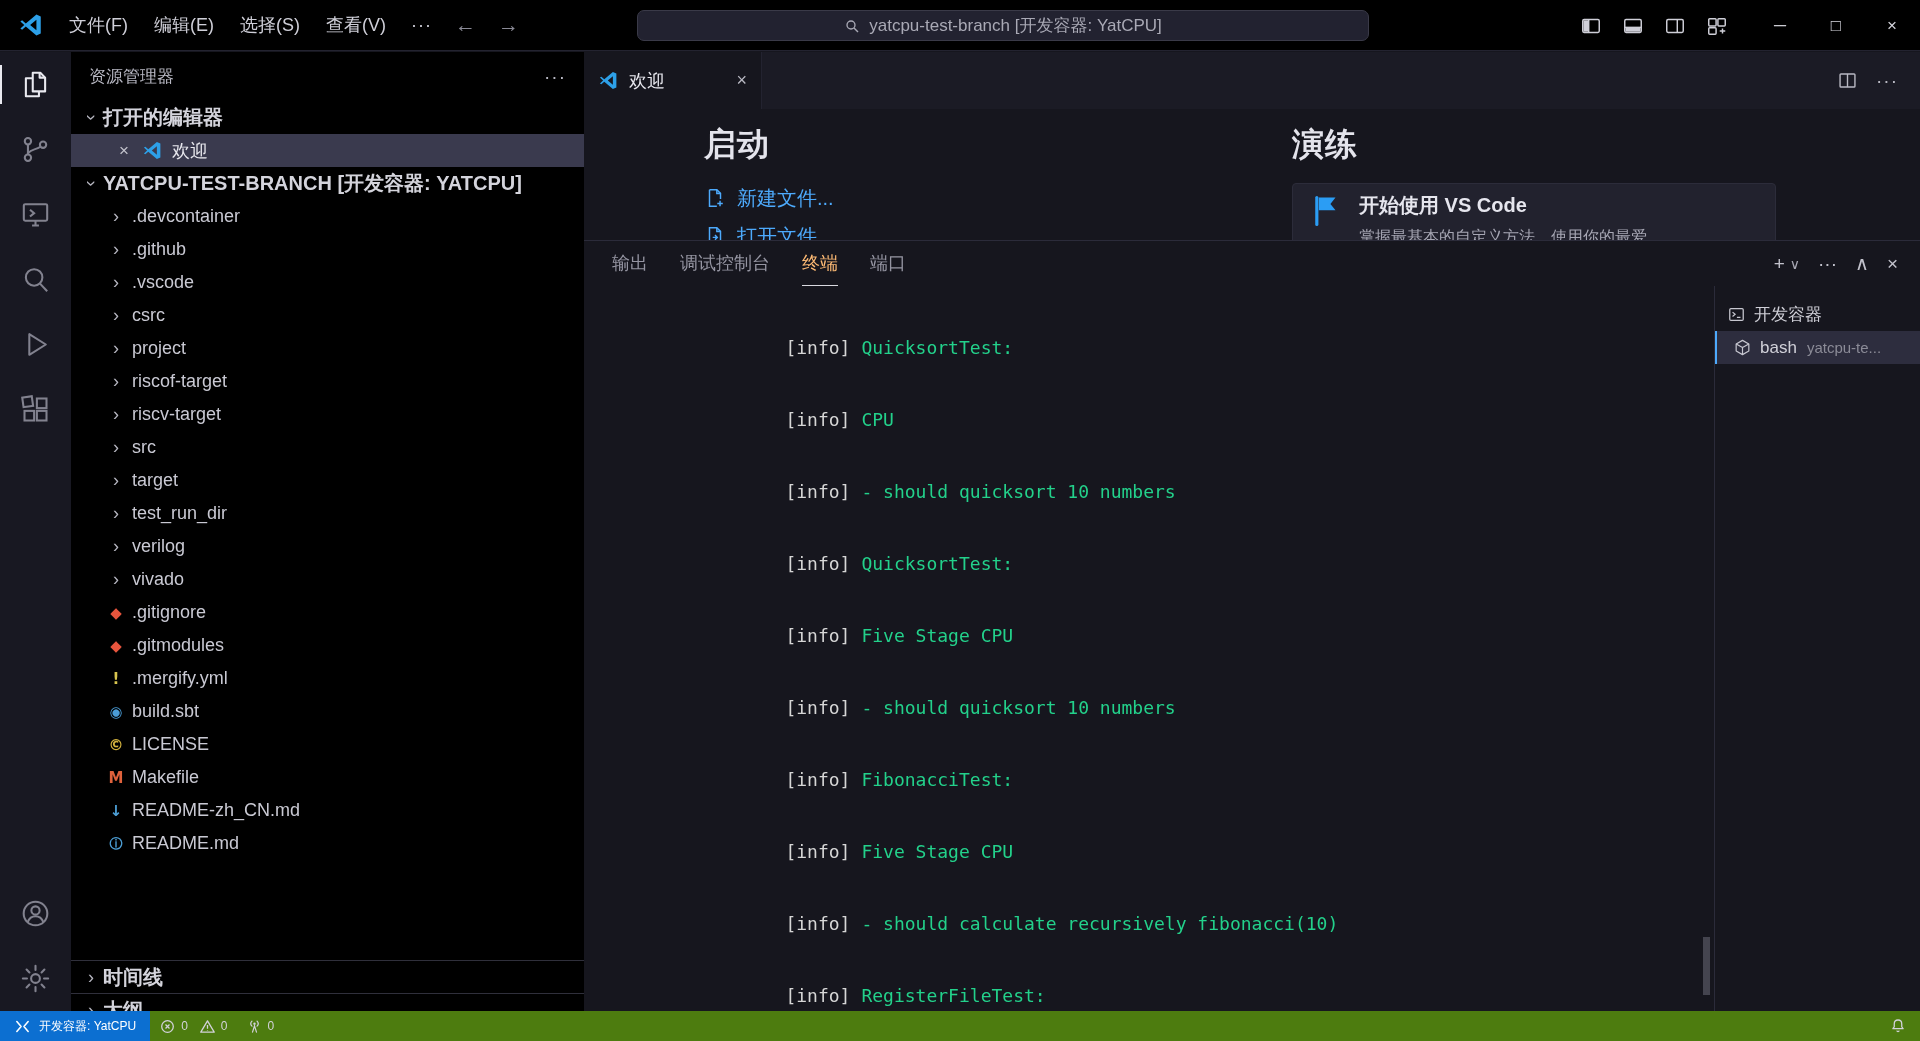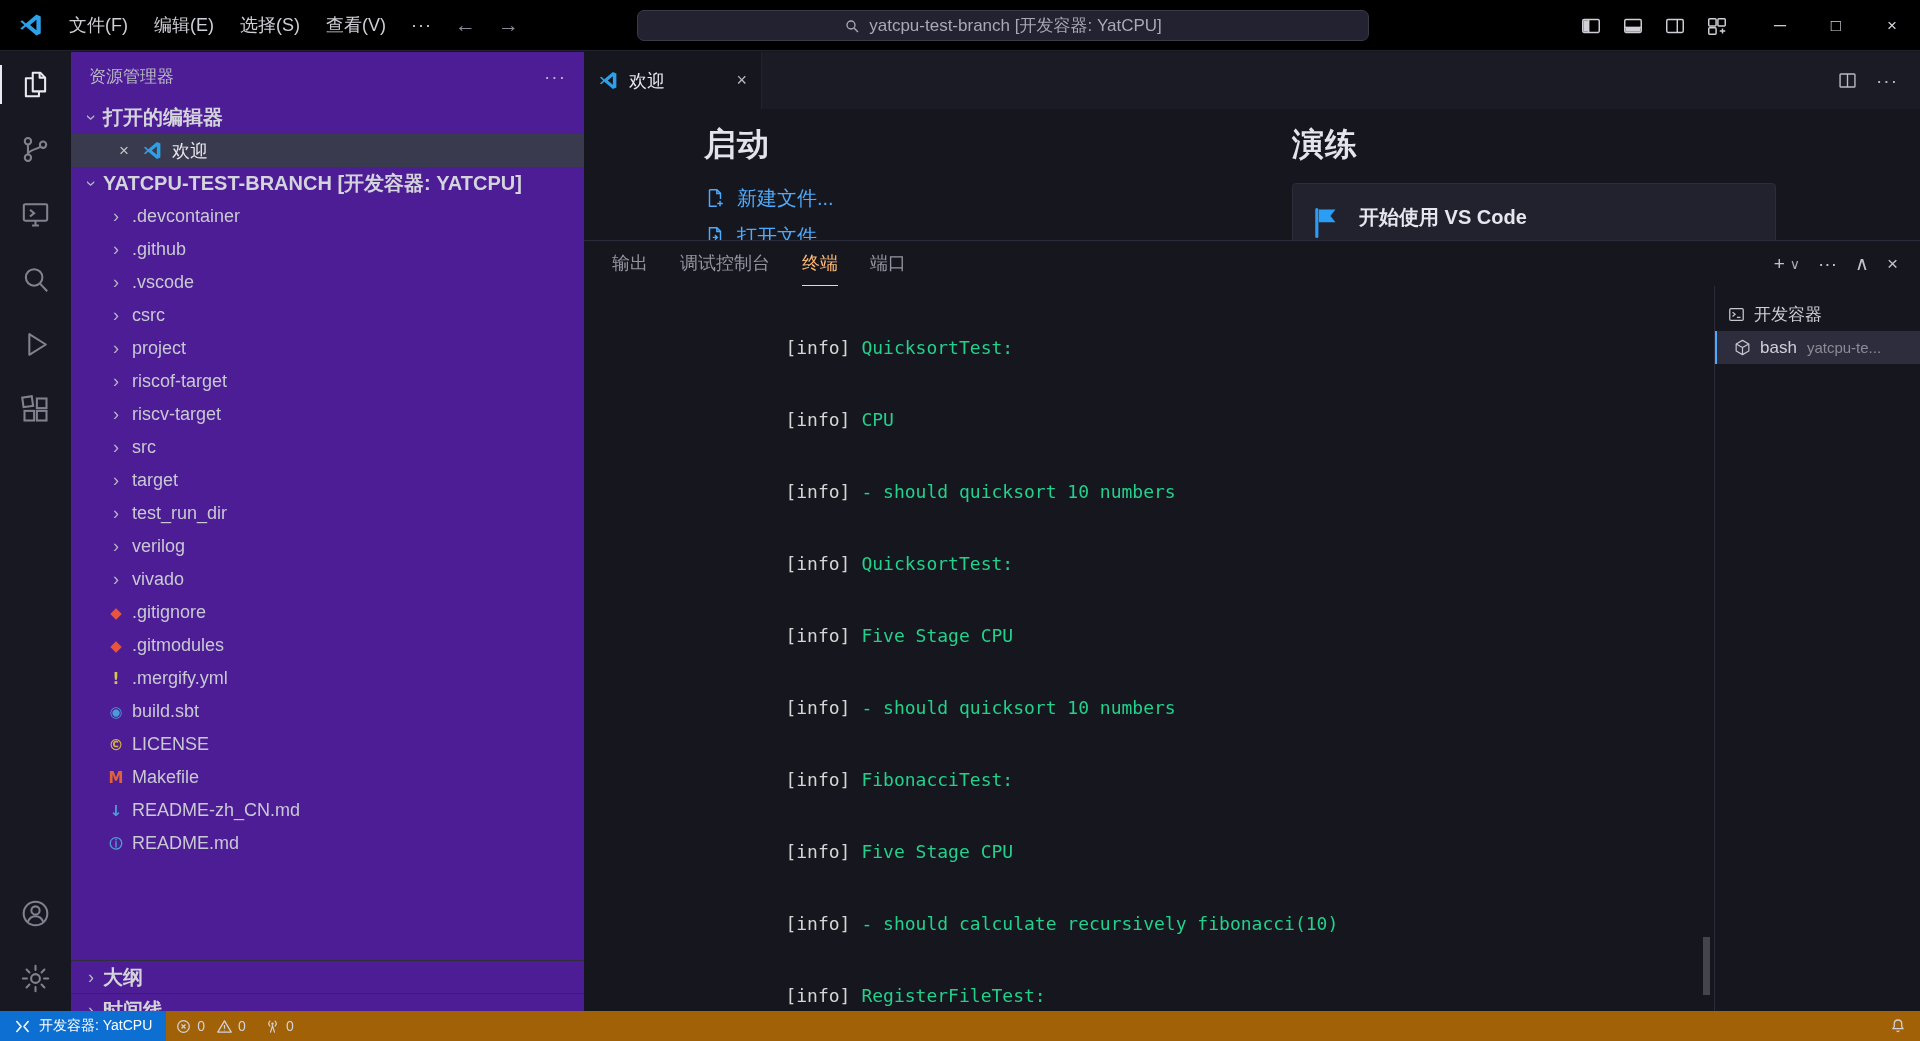--- a/index.html
+++ b/index.html
@@ -29,21 +29,21 @@
   
   .activity-bar{position:absolute;left:0;top:52px;width:71px;bottom:30px;background:#181822;
     display:flex;flex-direction:column;align-items:center;z-index:30}
   .ab-item{width:71px;height:65px;display:flex;align-items:center;justify-content:center;position:relative;color:#82828f;cursor:pointer}
   .ab-item.active{color:#e9e9f0}
   .ab-item.active::before{content:"";position:absolute;left:0;top:13px;bottom:13px;width:2px;background:#e9e9f0}
   .ab-item svg{width:33px;height:33px}
   .ab-spacer{flex:1}
 
   
-  .sidebar{position:absolute;left:71px;top:52px;width:513px;bottom:30px;background:#4c1d95;
+  .sidebar{position:absolute;left:71px;top:52px;width:513px;bottom:30px;background:#000000;
     display:flex;flex-direction:column;overflow:hidden;z-index:20}
   .sb-header{height:49px;flex:none;display:flex;align-items:center;padding:0 18px;color:#b9b9c4;font-size:17px}
   .sb-header .more{margin-left:auto;font-size:19px;letter-spacing:1px;color:#b9b9c4;cursor:pointer}
   .chev{display:inline-block;width:20px;text-align:center;color:#b6b6c0;font-size:18px;font-weight:400;flex:none}
   .chev::before{content:"›"}
   .chev.open{transform:rotate(90deg)}
   .section-row{height:33px;flex:none;display:flex;align-items:center;gap:2px;padding-left:10px;
     font-weight:700;font-size:20px;color:#d4d4dc;cursor:pointer;white-space:nowrap}
   .open-editor-row{height:33px;flex:none;display:flex;align-items:center;padding-left:44px;gap:9px;
     background:#3a3a4e;color:#e6e6ec;font-size:18px;cursor:pointer}
@@ -69,21 +69,21 @@
   .tab-actions svg{width:21px;height:21px}
   .tab-actions .more{font-size:19px;letter-spacing:1px}
 
   .welcome{height:131px;flex:none;position:relative;overflow:hidden;background:#16161e}
   .wc-left{position:absolute;left:120px;top:14px}
   .wc-right{position:absolute;left:708px;top:14px;width:500px}
   .welcome h1{font-size:32px;font-weight:600;color:#e4e4ec;margin:0 0 16px;letter-spacing:1px}
   .welcome-link{display:flex;align-items:center;gap:11px;color:var(--link);font-size:20px;height:30px;margin-bottom:8px;cursor:pointer}
   .welcome-link svg{width:22px;height:22px}
   .walkthrough-card{display:flex;gap:14px;align-items:flex-start;width:484px;min-height:92px;
-    background:#22222e;border:1px solid #2c2c3a;border-radius:4px;padding:20px 14px;cursor:pointer}
+    background:#22222e;border:1px solid #2c2c3a;border-radius:4px;padding:8px 14px;cursor:pointer}
   .card-icon svg{width:38px;height:38px}
   .card-title{font-size:20px;font-weight:700;color:#e6e6ee;margin-bottom:8px}
   .card-desc{font-size:16px;color:#a7a7b4;white-space:nowrap;overflow:hidden}
 
   
   .panel{flex:1;min-height:0;border-top:1px solid #2b2b3a;display:flex;flex-direction:column;background:#16161e}
   .panel-header{height:45px;flex:none;display:flex;align-items:center;padding:0 22px 0 28px}
   .panel-tabs{display:flex;gap:32px;height:100%}
   .panel-tab{font-size:18px;color:#9595a2;display:flex;align-items:center;border-bottom:1px solid transparent;cursor:pointer}
   .panel-tab.active{color:#fdba74;border-bottom-color:#d9d9e0}
@@ -98,22 +98,22 @@
   .tline .msg{color:var(--terminal-green);margin-left:11px}
   .term-scrollbar{position:absolute;right:4px;bottom:16px;width:7px;height:58px;background:rgba(145,145,160,.38)}
   .terminal-list{width:206px;flex:none;border-left:1px solid #2b2b3a;padding-top:12px;font-size:17px}
   .tl-row{height:33px;display:flex;align-items:center;gap:8px;padding:0 6px 0 12px;color:#d0d0d8;cursor:pointer}
   .tl-row svg{width:19px;height:19px;flex:none}
   .tl-item{padding-left:16px;border-left:2px solid transparent}
   .tl-item.selected{background:#2d2d3e;border-left-color:var(--link)}
   .tl-desc{color:#8b8b97;font-size:15px;margin-left:2px;white-space:nowrap;overflow:hidden}
 
   
-  .status-bar{position:absolute;left:0;right:0;bottom:0;height:30px;background:#a16207;display:flex;
-    align-items:center;font-size:14px;color:#d2d2da;z-index:50}
+  .status-bar{position:absolute;left:0;right:0;bottom:0;height:30px;background:#4d7c0f;display:flex;
+    align-items:center;font-size:12px;color:#d2d2da;z-index:50}
   .sb-remote{height:100%;background:var(--accent);color:#fff;display:flex;align-items:center;gap:8px;padding:0 14px;cursor:pointer}
   .sb-remote svg{width:17px;height:17px}
   .sb-group{display:flex;align-items:center;gap:5px;padding:0 9px;height:100%;cursor:pointer}
   .sb-group svg{width:17px;height:17px}
   .sb-right{margin-left:auto;display:flex;align-items:center;height:100%;padding:0 13px;cursor:pointer}
   .sb-right svg{width:18px;height:18px}
 </style>
 </head>
 <body>
 
@@ -387,25 +387,25 @@
           <div class="tree-row">
             <span class="file-glyph info-icon" style="color: rgb(77, 159, 214);">ⓘ</span>
             <span class="name">README.md</span>
           </div>
         </div>
     </div>
 
     <div class="sb-bottom">
       <div class="section-row">
         <span class="chev"></span>
-        <span>大纲</span>
+        <span>时间线</span>
       </div>
       <div class="section-row">
         <span class="chev"></span>
-        <span>时间线</span>
+        <span>大纲</span>
       </div>
     </div>
   </aside>
 
   <main class="main">
 
     <div class="tab-bar">
       <div class="tab">
         <span class="tab-icon">
             <svg width="21" height="21">

